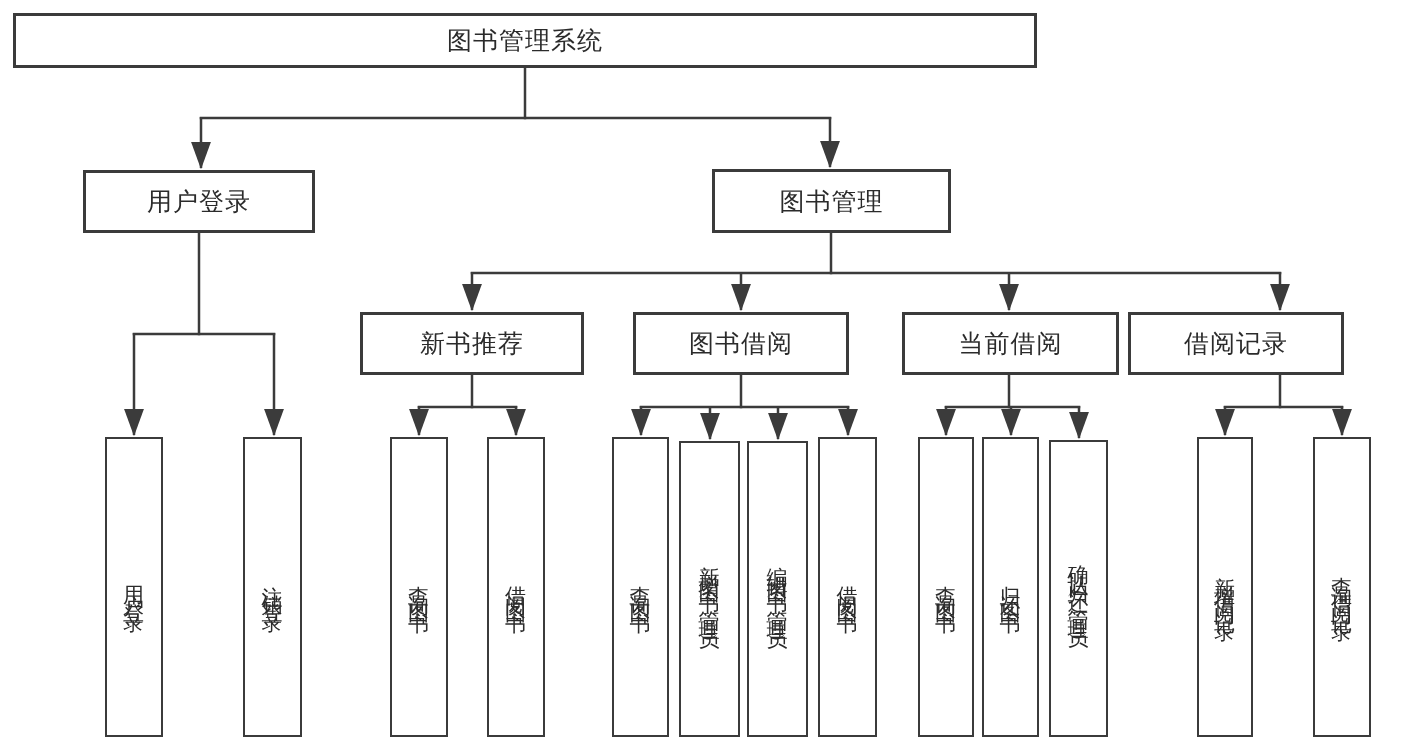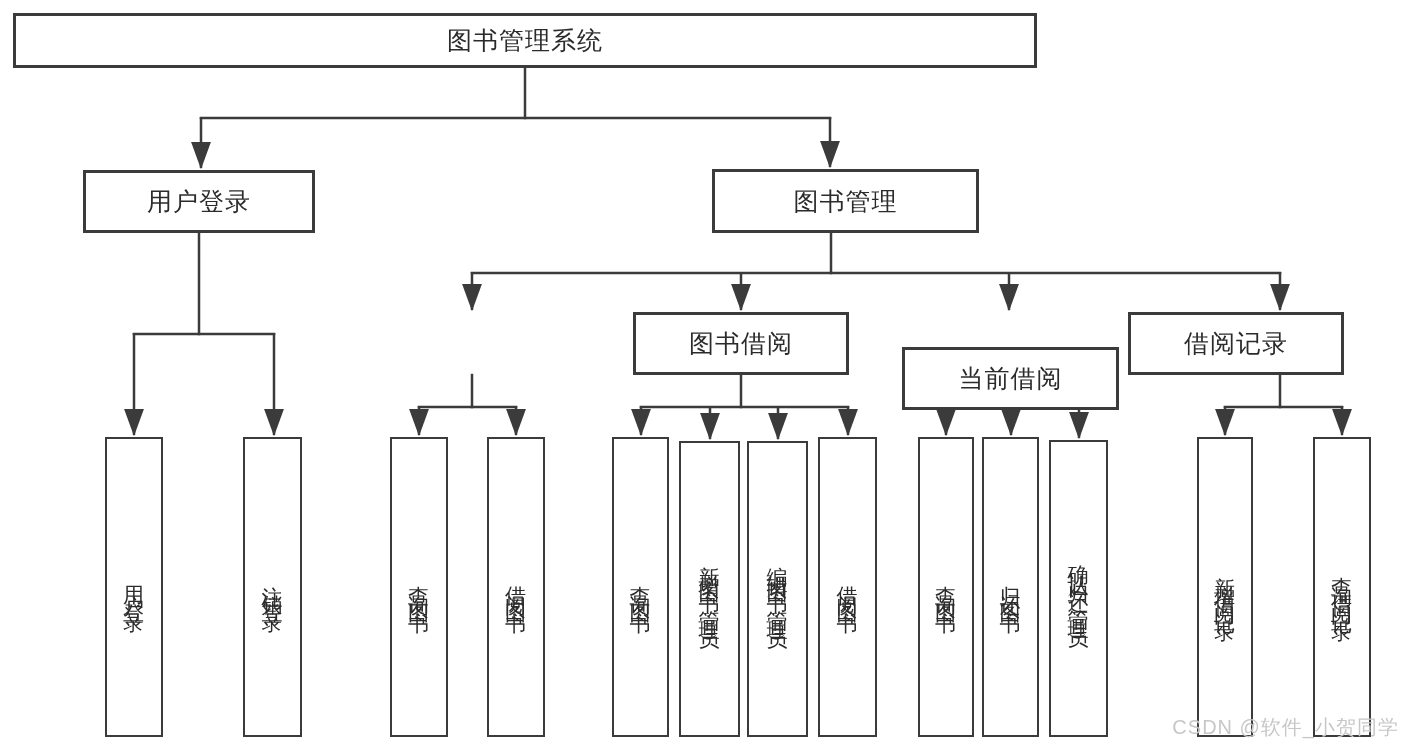--- a/index.html
+++ b/index.html
@@ -116,39 +116,39 @@
       <line x1="1280" y1="375" x2="1280" y2="407" stroke-linecap="square"></line>
       <line x1="1225" y1="407" x2="1342" y2="407" stroke-linecap="square"></line>
       <line x1="1225" y1="406" x2="1225" y2="435" marker-end="url(#arw)"></line>
       <line x1="1342" y1="406" x2="1342" y2="435" marker-end="url(#arw)"></line>
     </g>
   </svg>
 
   <div class="node" style="left:13px; top:13px; width:1024px; height:55px;">图书管理系统</div>
 
   <div class="node" style="left:83px; top:170px; width:232px; height:63px;">用户登录</div>
-  <div class="node" style="left:712px; top:169px; width:267px; height:64px;">图书管理</div>
+  <div class="node" style="left:712px; top:169px; width:239px; height:64px;">图书管理</div>
 
+  <div class="node" style="left:360px; top:312px; width:224px; height:63px;">新书推荐</div>
   <div class="node" style="left:633px; top:312px; width:216px; height:63px;">图书借阅</div>
-  <div class="node" style="left:902px; top:312px; width:217px; height:63px;margin-top:35px;">当前借阅</div>
+  <div class="node" style="left:902px; top:312px; width:217px; height:63px;">当前借阅</div>
   <div class="node" style="left:1128px; top:312px; width:216px; height:63px;">借阅记录</div>
 
   <div class="leaf" style="left:105px; top:437px; width:58px; height:300px;">用户登录</div>
   <div class="leaf" style="left:243px; top:437px; width:59px; height:300px;">注销登录</div>
 
   <div class="leaf" style="left:390px; top:437px; width:58px; height:300px;">查询图书</div>
   <div class="leaf" style="left:487px; top:437px; width:58px; height:300px;">借阅图书</div>
 
   <div class="leaf" style="left:612px; top:437px; width:57px; height:300px;">查询图书</div>
   <div class="leaf" style="left:679px; top:441px; width:61px; height:296px;">新增图书（管理员）</div>
   <div class="leaf" style="left:747px; top:441px; width:61px; height:296px;">编辑图书（管理员）</div>
   <div class="leaf" style="left:818px; top:437px; width:59px; height:300px;">借阅图书</div>
 
   <div class="leaf" style="left:918px; top:437px; width:56px; height:300px;">查询图书</div>
   <div class="leaf" style="left:982px; top:437px; width:57px; height:300px;">归还图书</div>
   <div class="leaf" style="left:1049px; top:440px; width:59px; height:297px;">确认归还（管理员）</div>
 
   <div class="leaf" style="left:1197px; top:437px; width:56px; height:300px;">新增借阅记录</div>
   <div class="leaf" style="left:1313px; top:437px; width:58px; height:300px;">查询借阅记录</div>
 
-  <div class="watermark">CSDN @软件_小贺同学</div>
 
 </div>
 
 </body></html>

